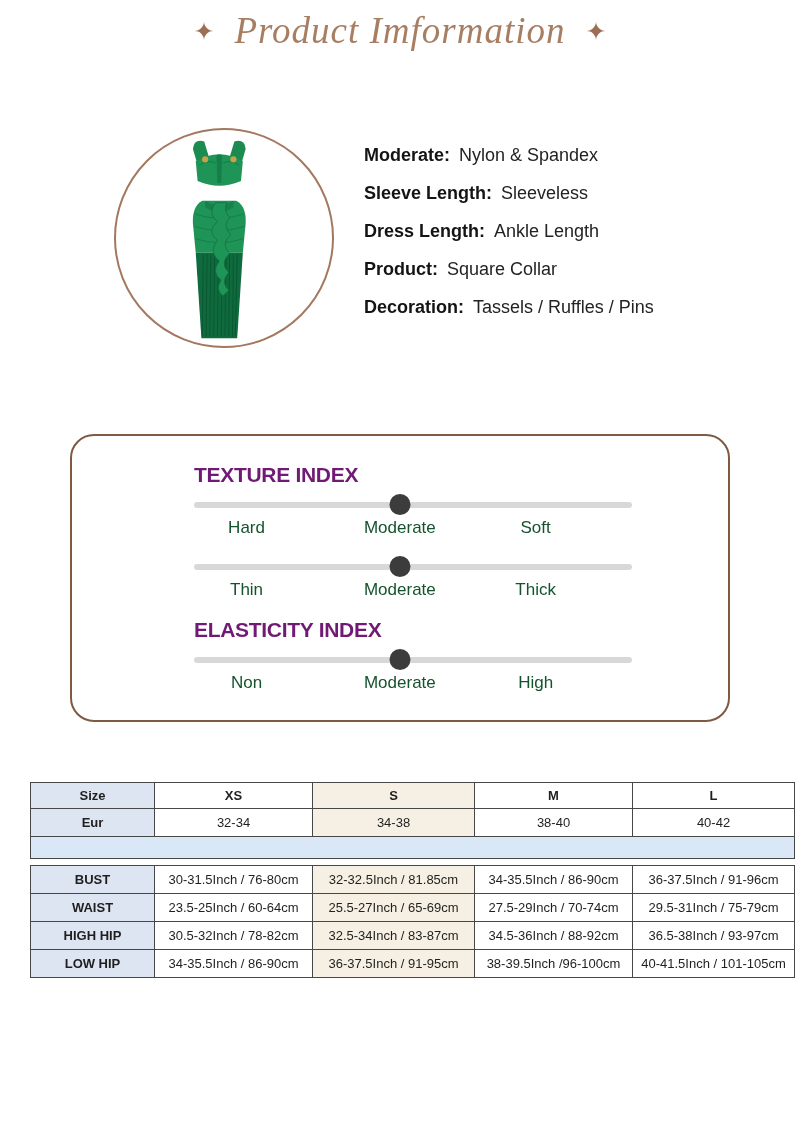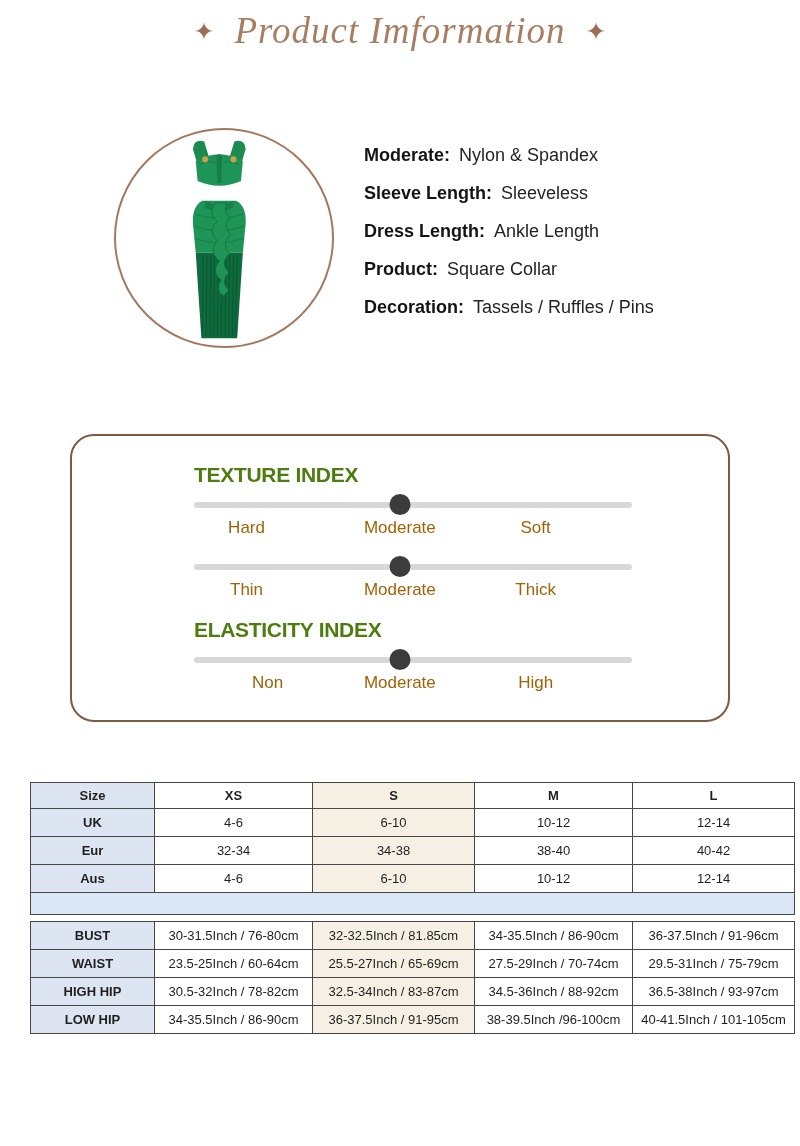--- a/index.html
+++ b/index.html
@@ -34,28 +34,28 @@
   .detail-row{font-size:18px;line-height:38px;white-space:nowrap;}
   .detail-label{font-weight:bold;color:#141414;}
   .detail-value{margin-left:9px;color:#232323;}
   
   .index-box{
     width:660px;margin:84px auto 0;border:2px solid var(--box-border);
     border-radius:24px;padding:27px 96px 24px 122px;
   }
   .index-group{margin-bottom:15px;}
   .index-group:last-child{margin-bottom:0;}
-  .index-title{font-size:21px;font-weight:bold;color:#4d7c0f;letter-spacing:-0.3px;margin-bottom:7px;}
+  .index-title{font-size:21px;font-weight:bold;color:#701a75;letter-spacing:-0.3px;margin-bottom:7px;}
   .slider{position:relative;height:21px;}
   .slider-track{position:absolute;left:0;right:0;top:8px;height:6px;border-radius:3px;background:var(--slider-track);}
   .slider-dot{
     position:absolute;top:0;width:21px;height:21px;border-radius:50%;
     background:var(--slider-dot);transform:translateX(-50%);
   }
-  .slider-labels{position:relative;height:23px;margin-top:3px;font-size:17px;color:#a16207;}
+  .slider-labels{position:relative;height:23px;margin-top:3px;font-size:17px;color:#14532d;}
   .slider-label{position:absolute;transform:translateX(-50%);white-space:nowrap;}
   
   .tables-wrap{margin:60px 0 0 20px;padding-left:10px;}
   table.sizes{border-collapse:collapse;table-layout:fixed;width:764px;font-size:13px;color:#1f1f1f;}
   .sizes td{border:1px solid var(--table-border);text-align:center;vertical-align:middle;height:28px;padding:0 2px;}
   .sizes tr.hdr-row td{height:26px;}
   .sizes td.lbl{background:var(--label-col-bg);font-weight:bold;}
   .sizes td.s{background:var(--s-col-bg);}
   .sizes td.hdr{font-weight:bold;}
   .sizes td.m-lbl{font-weight:bold;}
@@ -128,21 +128,21 @@
         <span class="slider-label" style="left: 78%;">Thick</span>
       </div>
     </div>
     <div class="index-group">
       <div class="index-title">ELASTICITY INDEX</div>
       <div class="slider">
         <div class="slider-track"></div>
         <div class="slider-dot" style="left: 47%;"></div>
       </div>
       <div class="slider-labels">
-        <span class="slider-label" style="left: 12%; margin-left: 21px;">Non</span>
+        <span class="slider-label" style="left: 12%;">Non</span>
         <span class="slider-label" style="left: 47%;">Moderate</span>
         <span class="slider-label" style="left: 78%;">High</span>
       </div>
     </div>
   </div>
 
 <div class="tables-wrap">
   <table class="sizes" id="size-table">
       <colgroup>
         <col style="width: 124px;">
@@ -153,40 +153,26 @@
       </colgroup>
       <tbody>
         <tr class="hdr-row">
           <td class="hdr lbl">Size</td>
           <td class="hdr">XS</td>
           <td class="hdr s">S</td>
           <td class="hdr">M</td>
           <td class="hdr">L</td>
         </tr>
         <tr>
-          <td class="lbl">UK</td>
-          <td>4-6</td>
-          <td class="s">6-10</td>
-          <td>10-12</td>
-          <td>12-14</td>
-        </tr>
-        <tr>
           <td class="lbl">Eur</td>
           <td>32-34</td>
           <td class="s">34-38</td>
           <td>38-40</td>
           <td>40-42</td>
         </tr>
-        <tr>
-          <td class="lbl">Aus</td>
-          <td>4-6</td>
-          <td class="s">6-10</td>
-          <td>10-12</td>
-          <td>12-14</td>
-        </tr>
         <tr class="spacer-row">
           <td colspan="5"></td>
         </tr>
       </tbody>
     </table>
   <table class="sizes" id="measure-table">
       <colgroup>
         <col style="width: 124px;">
         <col style="width: 158px;">
         <col style="width: 162px;">

